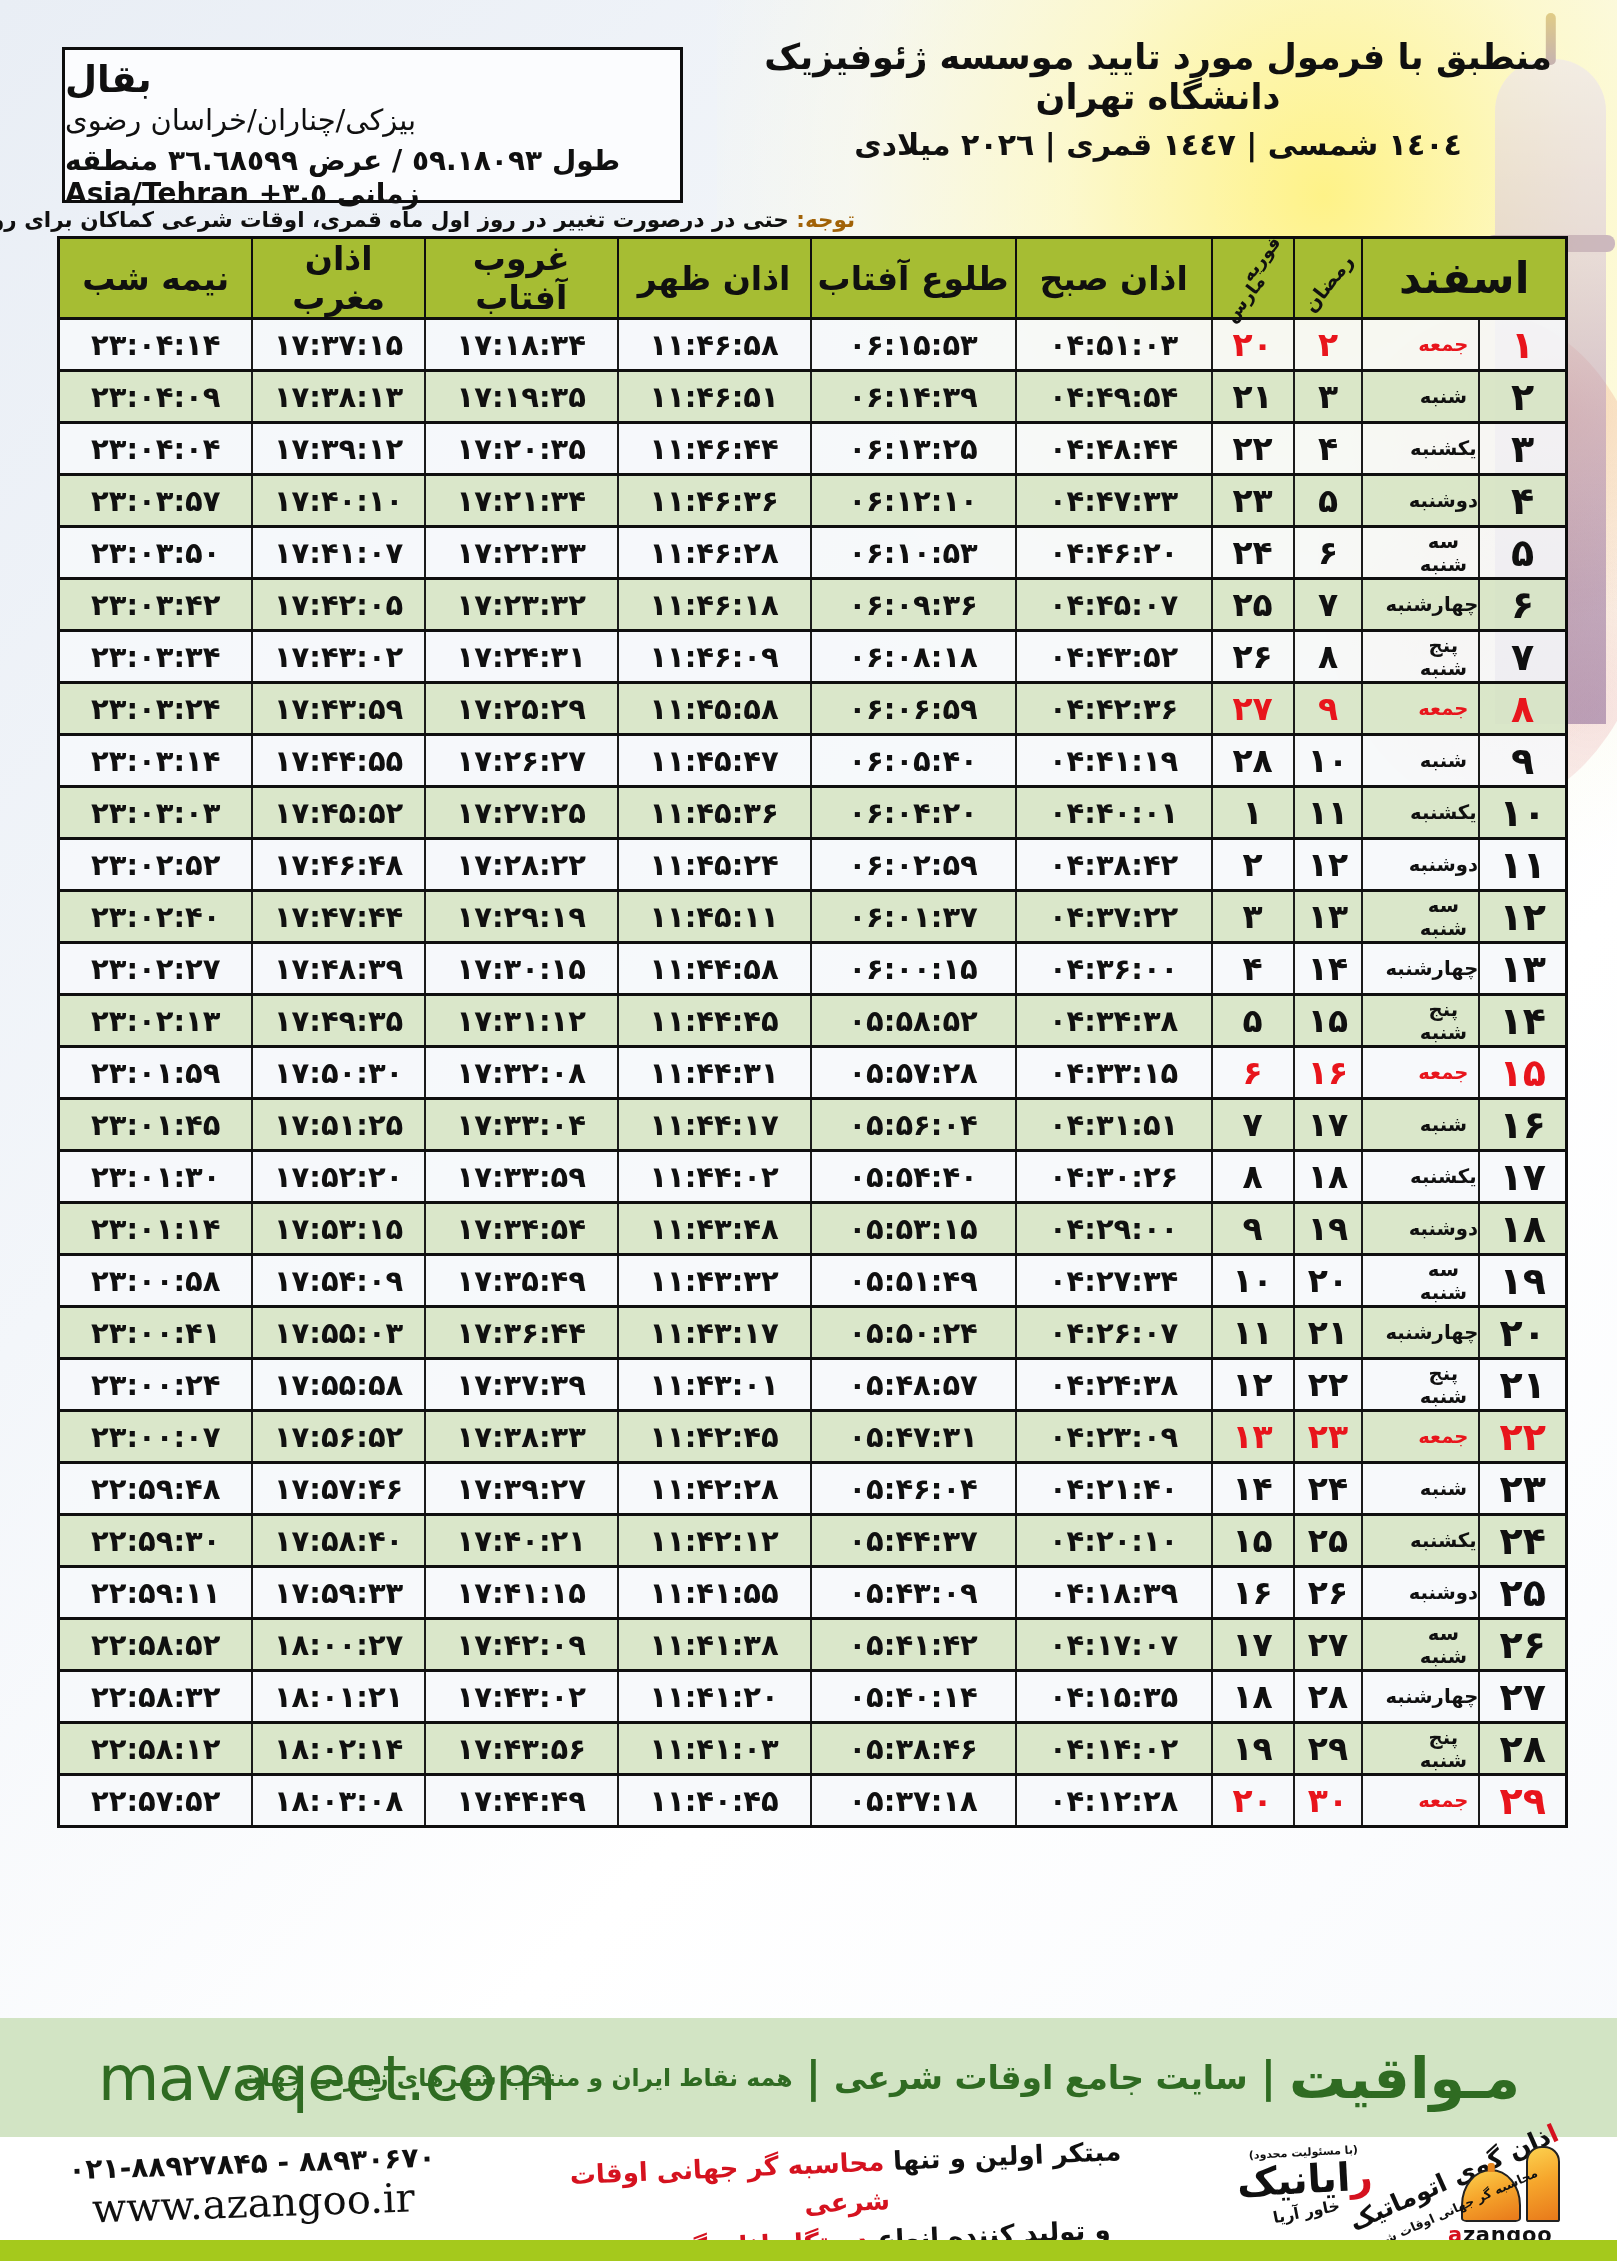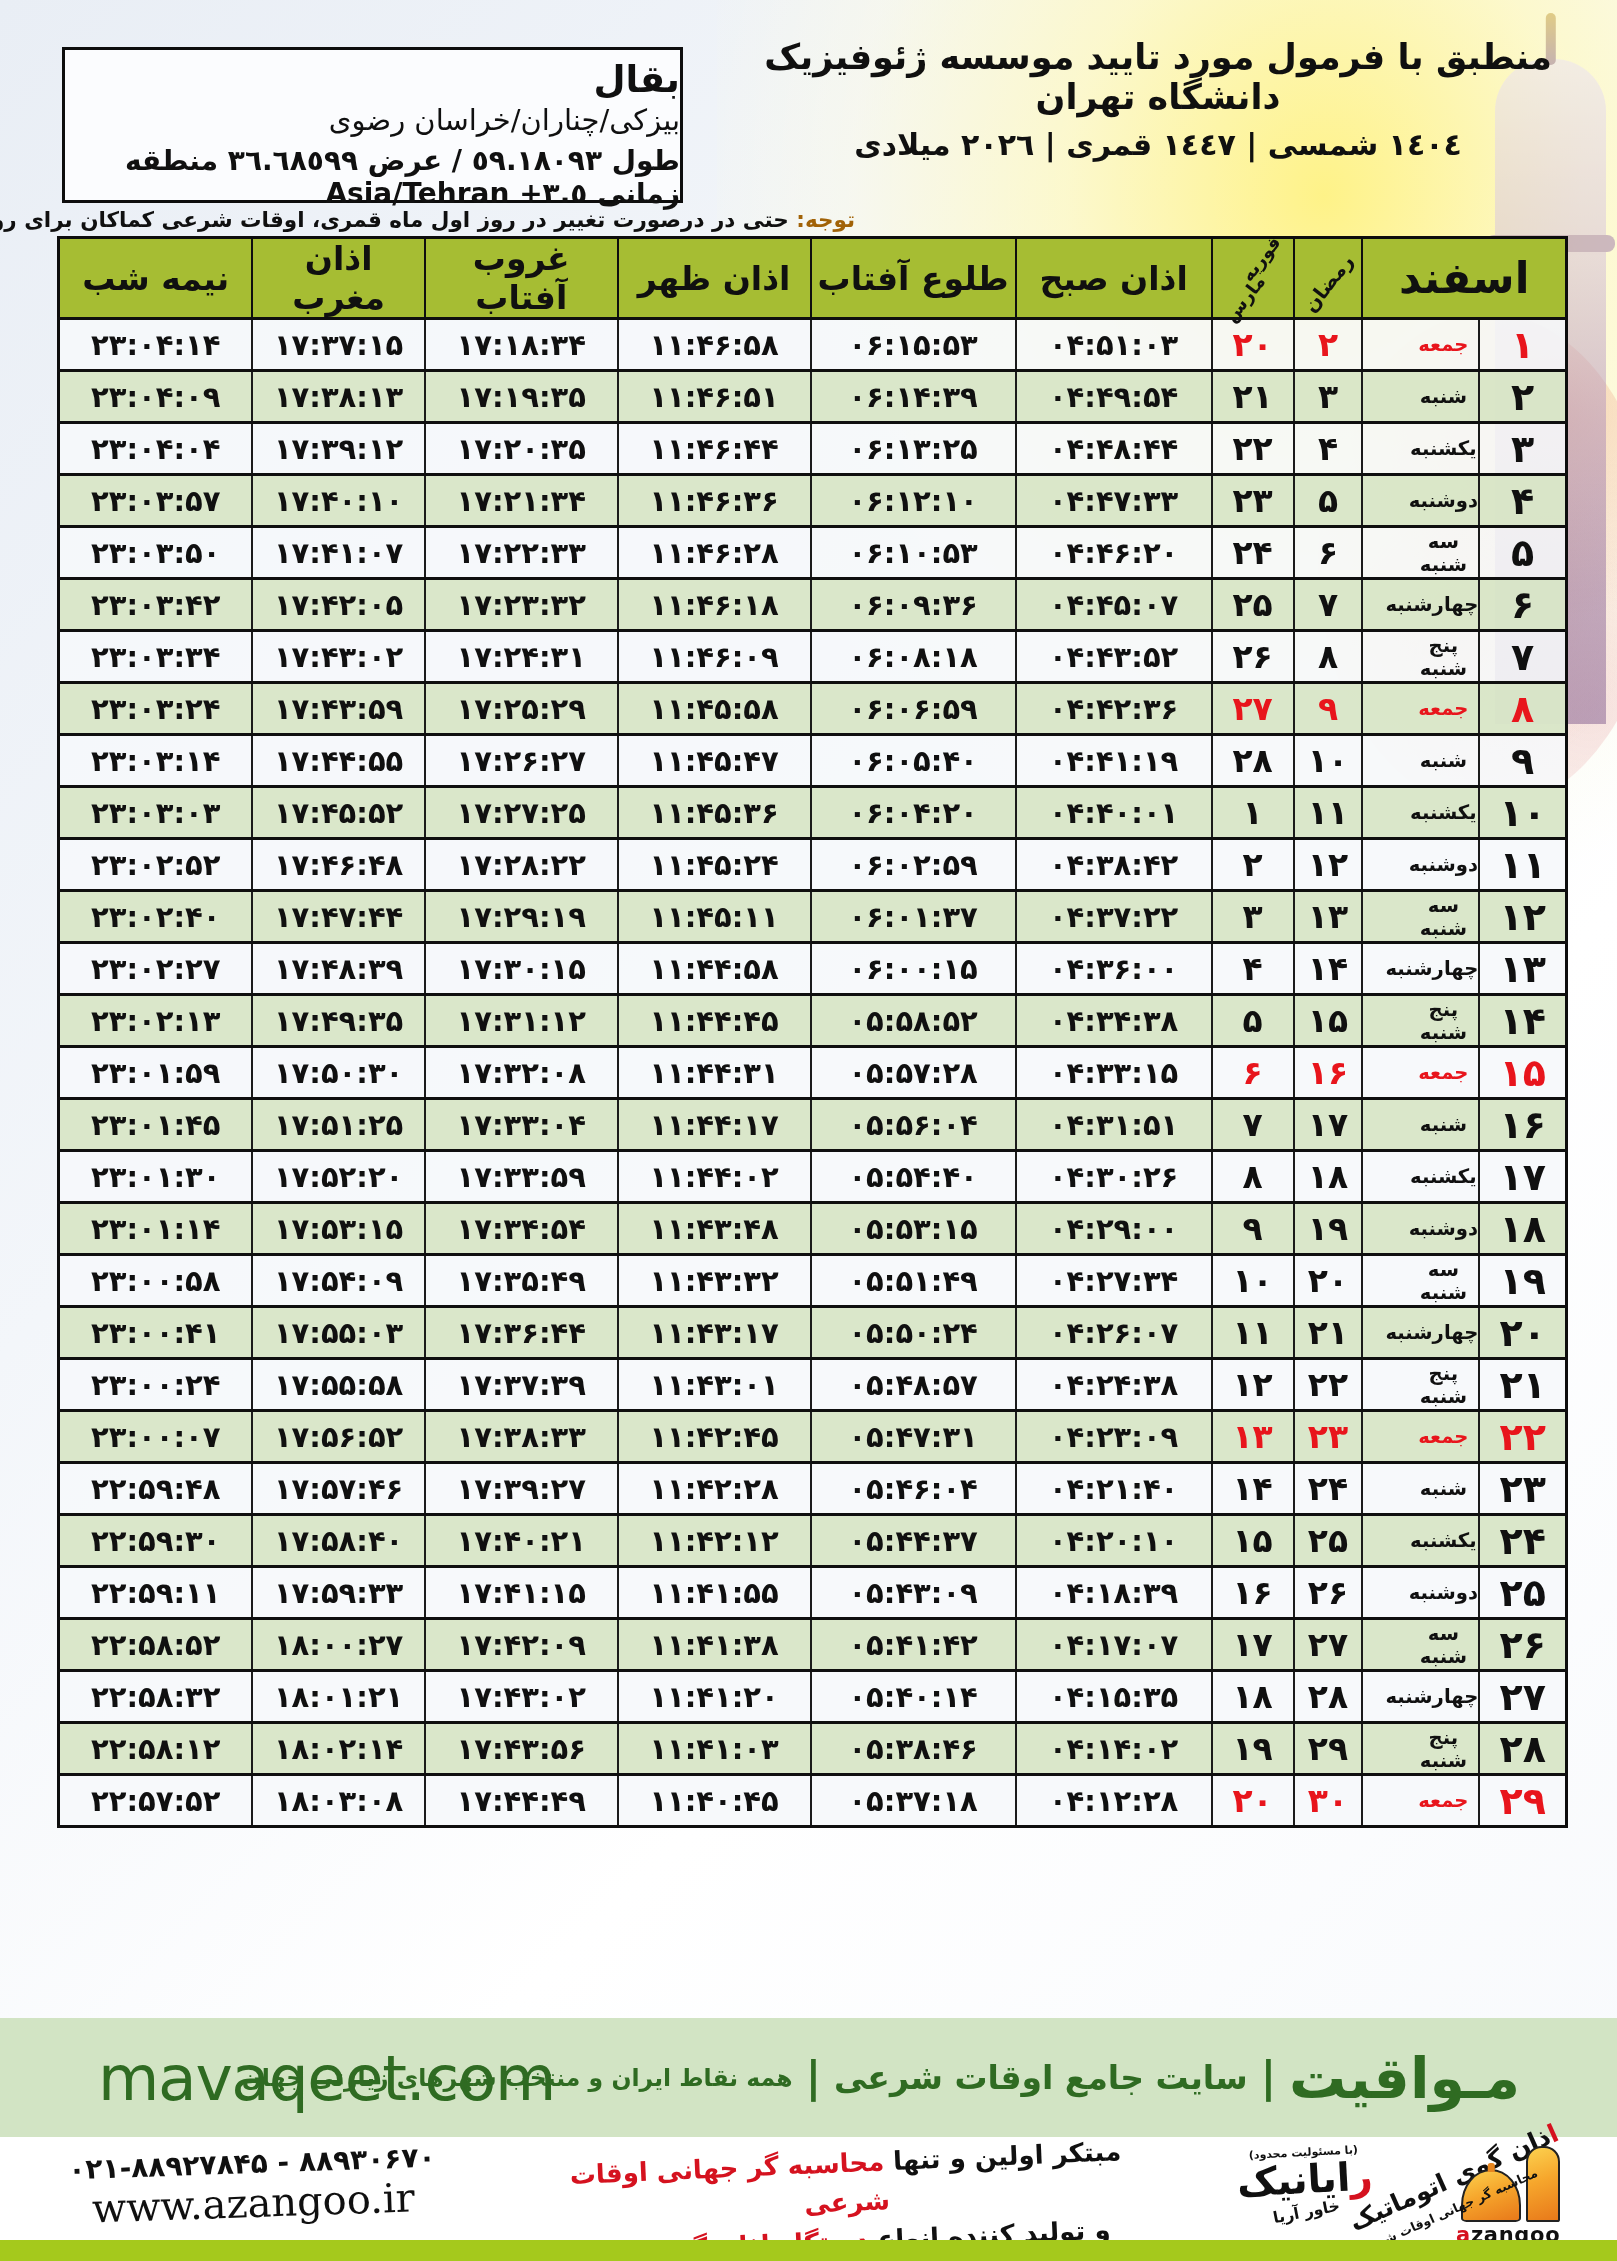--- a/index.html
+++ b/index.html
@@ -24,21 +24,21 @@
   .bg-minaret { position:absolute; top:59px; right:11.7px; width:111px; height:665px; z-index:0; opacity:.55;
     background:linear-gradient(180deg,#ece4f2 0%,#d6c2da 30%,#b493b8 55%,#96729f 80%,#8a6694 100%);
     border-radius:52px 52px 0 0; }
   .bg-minaret::before { content:""; position:absolute; top:-46px; left:50%; transform:translateX(-50%);
     width:10.4px; height:52px; background:linear-gradient(180deg,#caa84a,#9a7a9a); border-radius:5.2px; }
   .bg-minaret::after { content:""; position:absolute; top:176px; left:-9px; right:-9px; height:17px;
     background:#a583ad; border-radius:7.8px; }
 
   
   .location-box { position:absolute; left:62px; top:47px; width:621px; height:156px; z-index:2;
-    background:#fbfcfe; border:3.3px solid #0d0d0d; text-align:right; padding-top:7.8px; }
+    background:#fbfcfe; border:3.3px solid #0d0d0d; text-align:left; padding-top:7.8px; }
   .loc-name { font-size:37px; font-weight:bold; line-height:1.2; }
   .loc-region { font-size:29px; font-weight:normal; line-height:1.25; }
   .loc-coords { font-size:28px; font-weight:bold; margin-top:6px; direction:rtl; }
 
   
   .title-block { position:absolute; left:750px; top:34px; width:816px; z-index:1; text-align:center; direction:rtl; }
   .main-title { font-size:73px; font-weight:bold; line-height:1.15; letter-spacing:-0.7px; }
   .sub-title { font-size:35px; font-weight:bold; margin-top:2.6px; }
   .date-line { font-size:30px; font-weight:bold; margin-top:10.4px; }
 
@@ -101,21 +101,21 @@
   .az-dome::before { content:""; position:absolute; top:-7.8px; left:50%; transform:translateX(-50%);
     width:6.5px; height:9px; background:#e8861e; border-radius:2.6px 2.6px 0 0; }
   .az-pillar { position:absolute; right:11.7px; bottom:0; width:34px; height:76px;
     background:linear-gradient(160deg,#fcd14f 0%,#f6a62c 45%,#e8791a 100%);
     border:2px solid #222; border-radius:15.7px 15.7px 2.6px 2.6px; }
   .az-fa { position:absolute; left:-55px; top:22px; font-size:25px; font-weight:bold;
     transform:rotate(-24deg); direction:rtl; white-space:nowrap; }
   .az-fa::first-letter { color:#d5121f; }
   .az-sub { position:absolute; left:-46px; top:63px; font-size:12.4px; font-weight:bold;
     transform:rotate(-24deg); direction:rtl; white-space:nowrap; }
-  .az-en { position:absolute; left:60px; top:82px; font-size:21px; font-weight:bold; letter-spacing:0.7px; }
+  .az-en { position:absolute; left:52px; top:82px; font-size:21px; font-weight:bold; letter-spacing:0.7px; }
   .az-en::first-letter { color:#d5121f; }
   .bottom-bar { position:absolute; left:0; top:2240px; width:1618px; height:21.5px; background:#a5c91c; z-index:2; }
 </style>
 </head>
 <body>
 
 <div class="bg-glow"></div>
 <div class="bg-ornament"></div>
 <div class="bg-minaret"></div>
 

